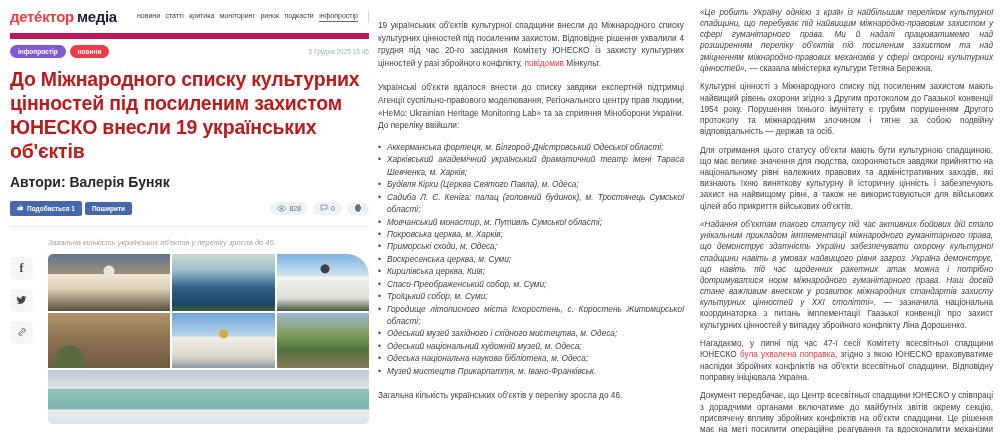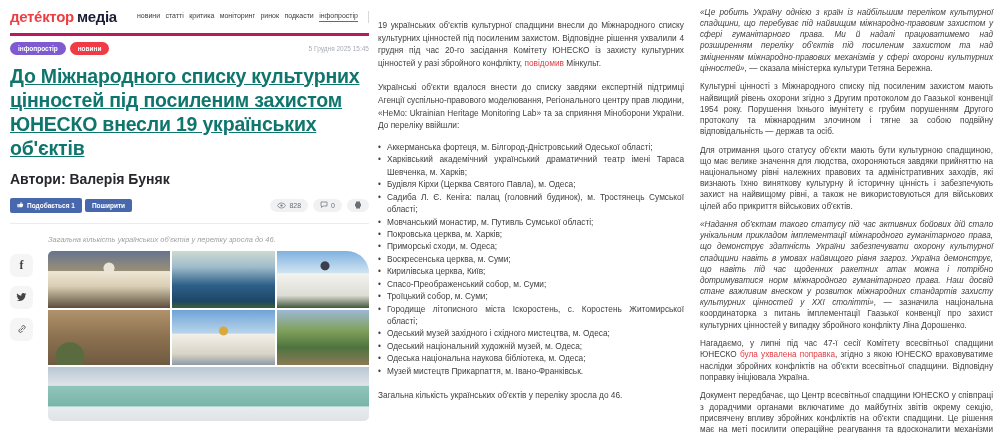--- a/index.html
+++ b/index.html
@@ -3,35 +3,35 @@
 <meta charset="utf-8">
 <style>
   * { margin:0; padding:0; box-sizing:border-box; }
   html,body { background:#ffffff; }
   body { font-family:"Liberation Sans", sans-serif; }
   .page { position:relative; width:1000px; height:433px; background:#fff; overflow:hidden; }
 
   
   .col-left { position:absolute; left:10px; top:0; width:359px; }
 
-  .site-header { display:flex; align-items:center; padding:8px 0 8px; border-bottom:3px solid #be185d; }
+  .site-header { display:flex; align-items:center; padding:8px 0 8px; border-bottom:6px solid #be185d; }
   .logo { font-size:15px; font-weight:bold; letter-spacing:-0.3px; white-space:nowrap; }
   .logo .lg1 { color:#ef3e42; }
   .logo .lg2 { color:#1b1d38; margin-left:3px; }
   .main-nav { display:flex; flex:1; justify-content:space-between; margin-left:20px; align-items:center; }
   .nav-item { font-size:7px; color:#3c3c3c; cursor:pointer; padding-bottom:2px; white-space:nowrap; }
   .nav-item.active { border-bottom:1px solid #6b6b6b; }
   .nav-divider { width:1px; height:12px; background:#d8d8d8; margin-left:10px; }
 
   .meta-row { display:flex; align-items:center; justify-content:space-between; margin-top:6px; }
   .tags { display:flex; gap:4px; }
   .pill { font-size:6.5px; font-weight:bold; color:#fff; padding:2.5px 8px 3px; border-radius:9px; cursor:pointer; }
   .date { font-size:6.5px; color:#a8adb3; }
 
-  .headline { margin-top:9px; font-size:19.5px; line-height:1.24; font-weight:bold; color:#0f766e; letter-spacing:-0.2px;text-decoration:underline; }
+  .headline { margin-top:9px; font-size:19.5px; line-height:1.24; font-weight:bold; color:#b91c1c; letter-spacing:-0.2px; }
   .authors { margin-top:11px; font-size:14px; font-weight:bold; color:#26282c; }
 
   .actions-row { display:flex; align-items:center; margin-top:11px; }
   .fb-btn { display:flex; align-items:center; gap:3px; background:#4868ad; color:#fff; font-size:6.5px; font-weight:bold;
             padding:3px 7px 3.5px; border-radius:2px; border:none; cursor:pointer; font-family:inherit; }
   .fb-btn + .fb-btn { margin-left:3px; }
   .stats { margin-left:auto; display:flex; gap:5px; }
   .stat { display:flex; align-items:center; gap:3px; background:#f0f1f2; color:#6b6f73; font-size:7px;
           padding:2.5px 7px; border-radius:10px; }
   .stat svg { display:block; }
@@ -66,21 +66,21 @@
   .cg6 { background:
       linear-gradient(180deg,#9db8d4 0%,#7fa05a 38%,#4f7340 68%,#8a7a55 100%); }
   .cg7 { grid-column:1 / span 3; background:
       linear-gradient(180deg,#b9c7d4 0%,#dfe5e8 34%, #8fc4ba 36%, #79b5aa 72%, #e8ecef 74%, #dfe3e6 100%); }
 
   
   .col-mid { position:absolute; left:378px; top:7px; width:306px; font-size:8.3px; line-height:1.52;
              color:#3f3f3f; text-align:justify; }
   .col-mid p { margin-bottom:9px;margin-top:12px; }
   .red-link { color:#e03a40; cursor:pointer; }
-  .obj-list { margin:2px 0 8px; }
+  .obj-list { margin:2px 0 8px;font-style:italic; }
   .obj-item { display:flex; line-height:1.5; }
   .obj-item::before { content:"•"; margin-right:6px; color:#3f3f3f; }
 
   .col-right { position:absolute; left:700px; top:7px; width:293px; font-size:8.2px; line-height:1.36;
                color:#3f3f3f; text-align:justify; }
   .col-right p { margin-bottom:7.5px; }
   .q { font-style:italic; }
 </style>
 </head>
 <body>

